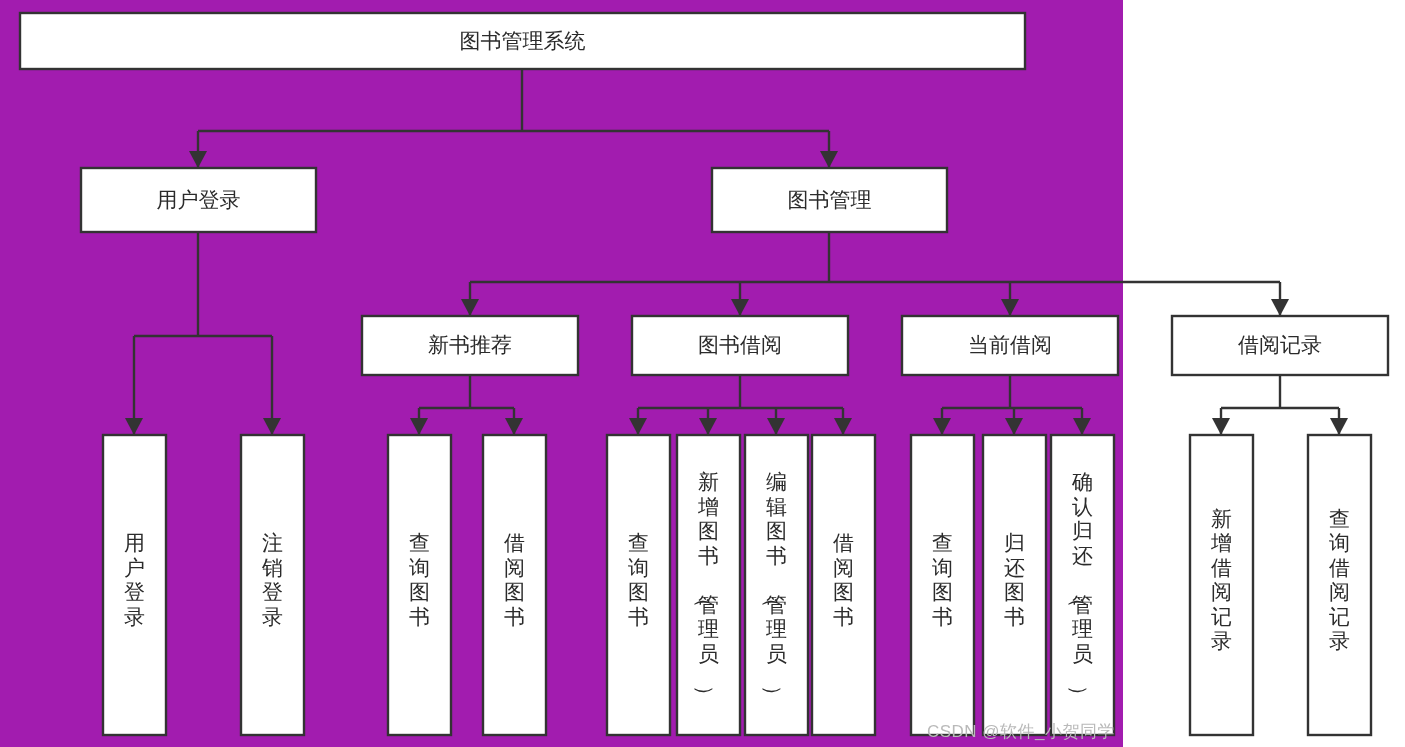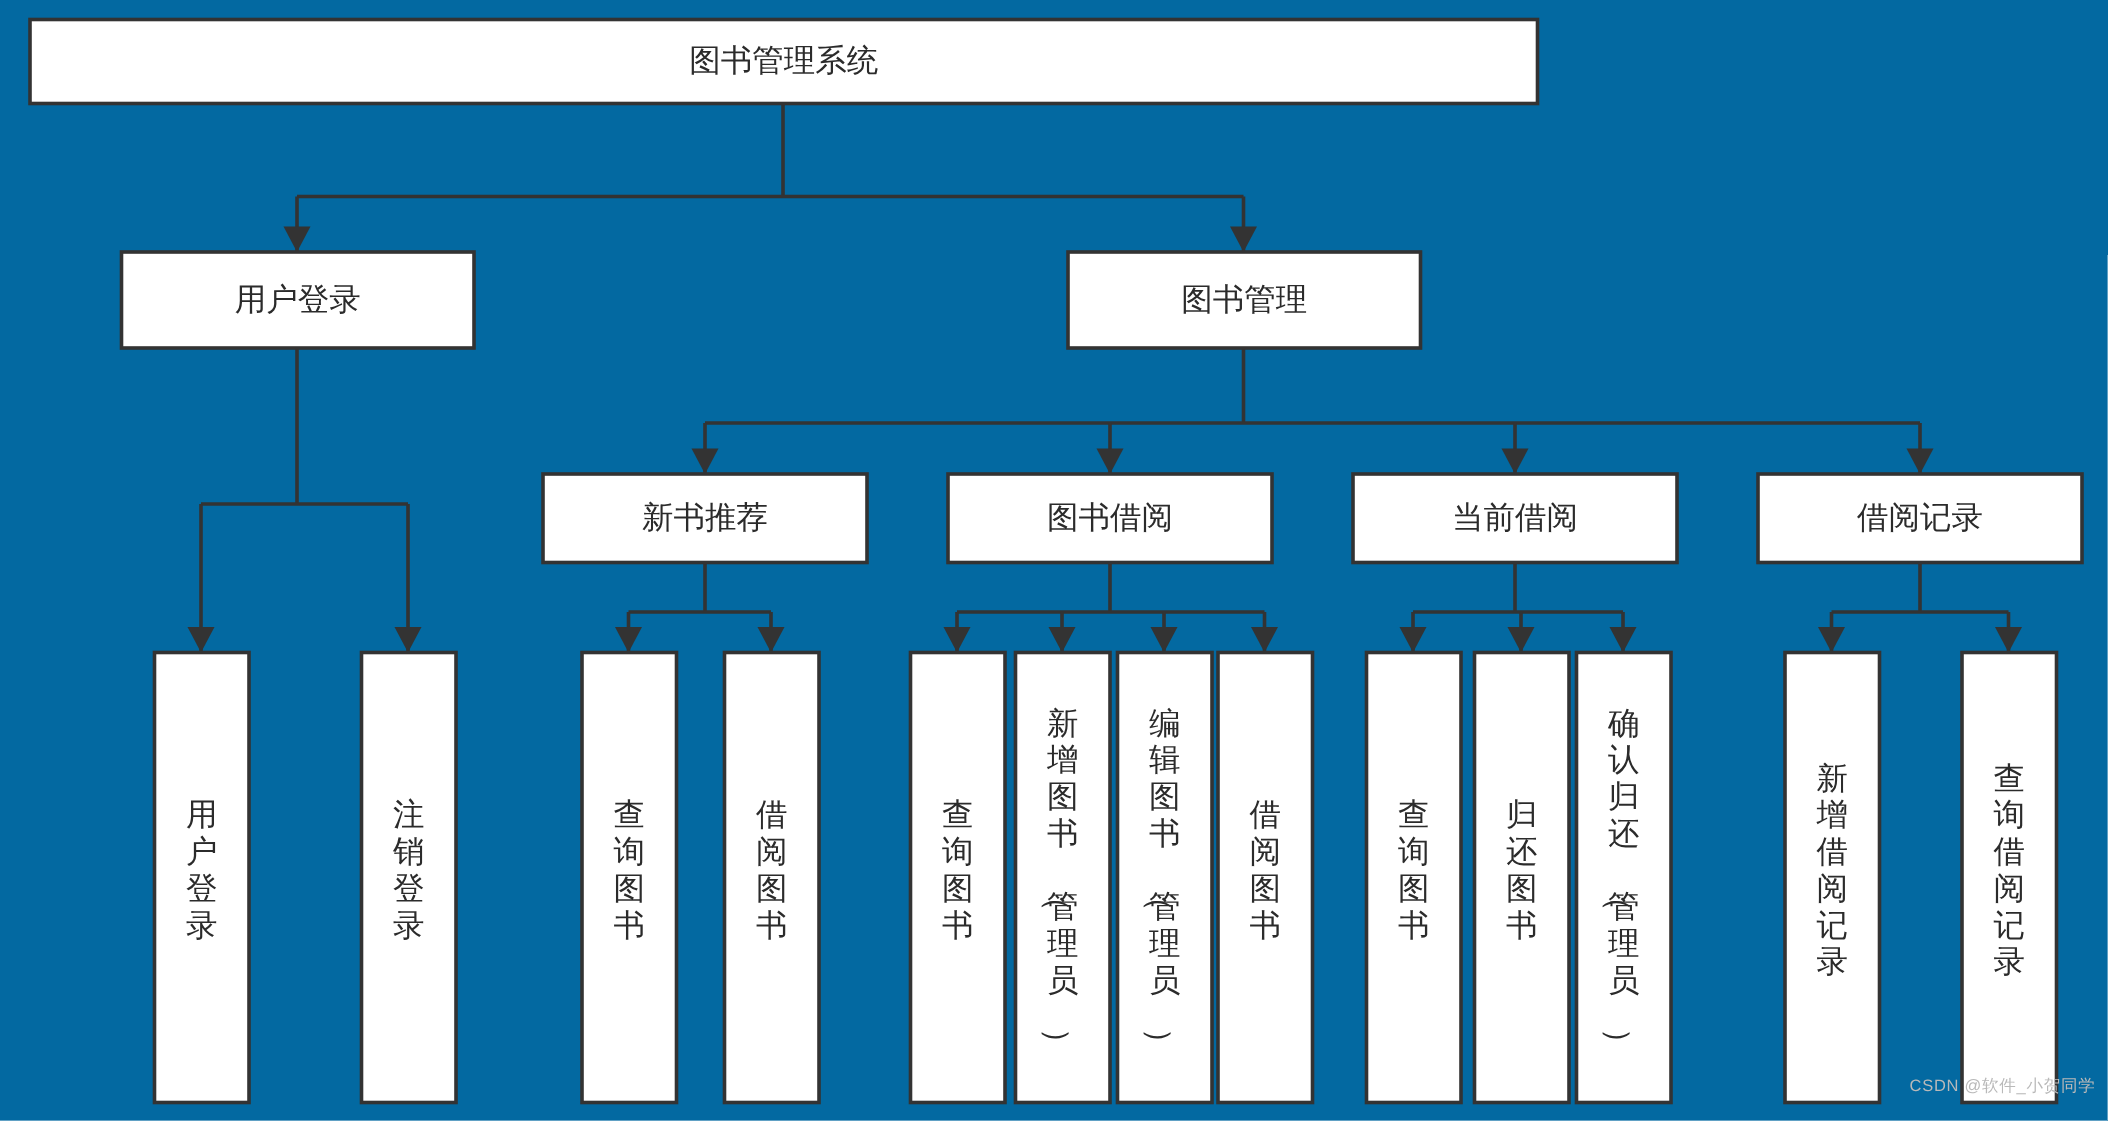--- a/index.html
+++ b/index.html
@@ -1,37 +1,37 @@
 <!DOCTYPE html>
 <html><head>
 <meta charset="utf-8">
 <title>图书管理系统 功能结构图</title>
 <style>
   html,body{margin:0;padding:0;background:#ffffff;}
   body{
     width:1405px;height:747px;overflow:hidden;
     font-family:"Liberation Sans","DejaVu Sans",sans-serif;
   }
-  #diagram-root{position:relative;width:1405px;height:747px;background:#0369a1;}
+  #diagram-root{position:relative;width:1123px;height:747px;background:#a21caf;}
   svg#diagram-canvas{position:absolute;left:0;top:0;width:1405px;height:747px;display:block;}
   .node-rect{fill:#ffffff;stroke:#333333;stroke-width:2.4;}
   .connector{stroke:#333333;stroke-width:2.4;fill:none;stroke-linecap:butt;}
   .arrow-head{fill:#333333;stroke:none;}
   .node-label-h{
     font-family:"Liberation Sans","DejaVu Sans",sans-serif;
     font-size:21px;fill:#2b2b2b;text-anchor:middle;dominant-baseline:middle;
   }
   .node-label-v{
     font-family:"Liberation Sans","DejaVu Sans",sans-serif;
     font-size:21px;fill:#2b2b2b;text-anchor:middle;
   }
   .watermark{
-    position:absolute;right:8px;bottom:16px;
+    position:absolute;right:8px;bottom:4px;
     font-family:"Liberation Sans","DejaVu Sans",sans-serif;
-    font-size:11px;color:#b9b9b9;white-space:nowrap;letter-spacing:.5px;margin-left:40px;
+    font-size:17px;color:#b9b9b9;white-space:nowrap;letter-spacing:.5px;margin-left:40px;
   }
 </style>
 </head>
 <body>
 
 <div id="diagram-root">
   <svg id="diagram-canvas" viewBox="0 0 1405 747" xmlns="http://www.w3.org/2000/svg">
     <g id="connector-layer">
         <line x1="522" y1="69" x2="522" y2="131" class="connector"></line>
         <line x1="198" y1="131" x2="829" y2="131" class="connector"></line>

